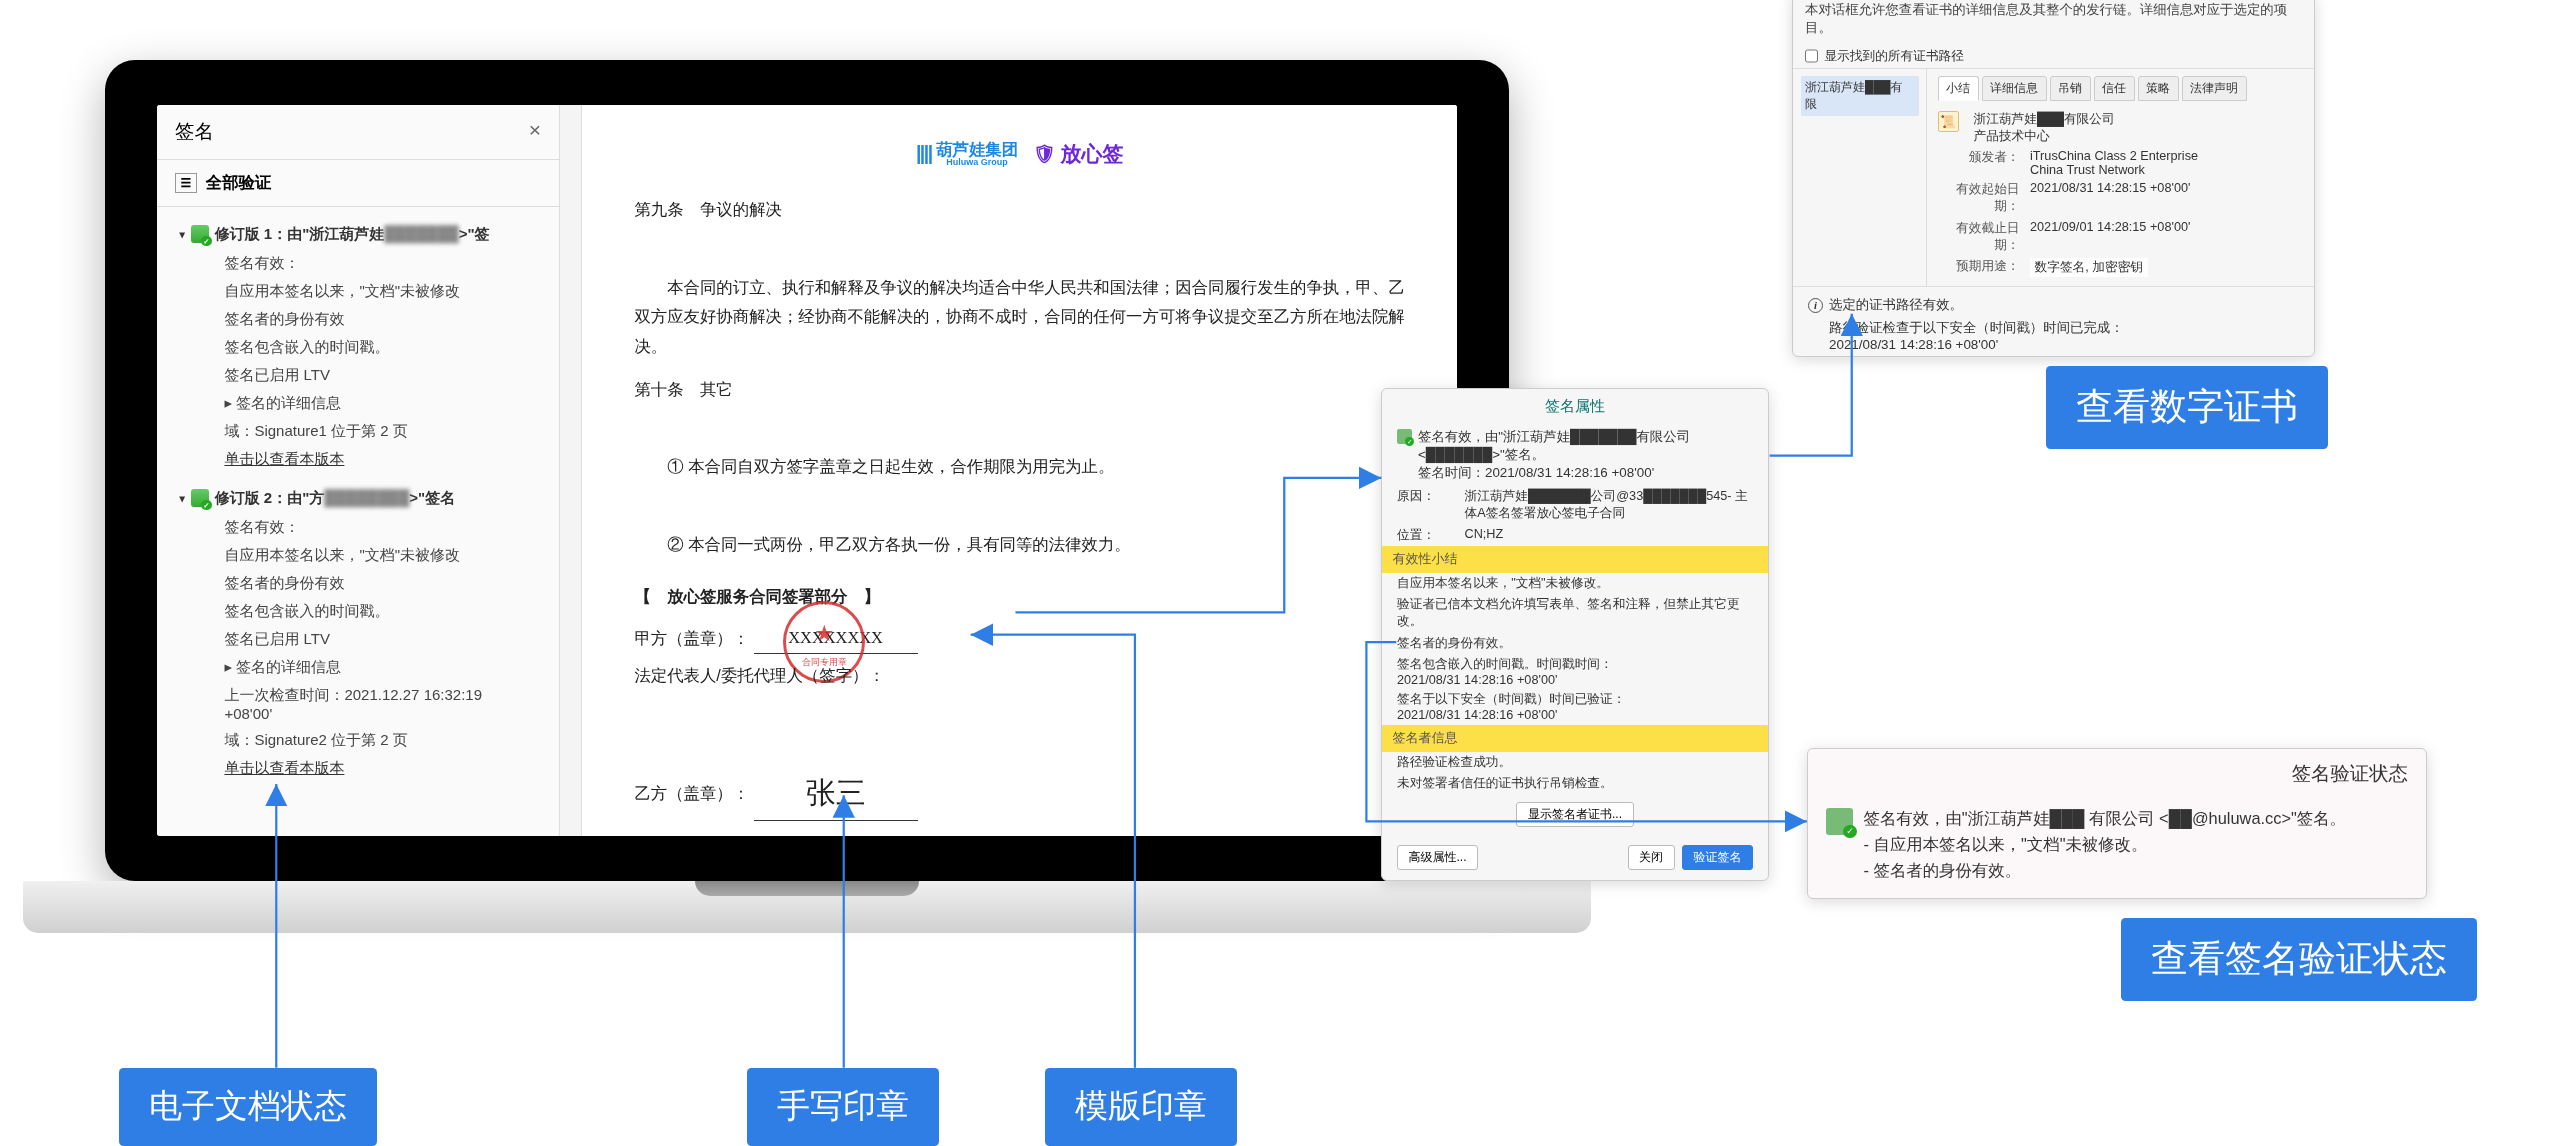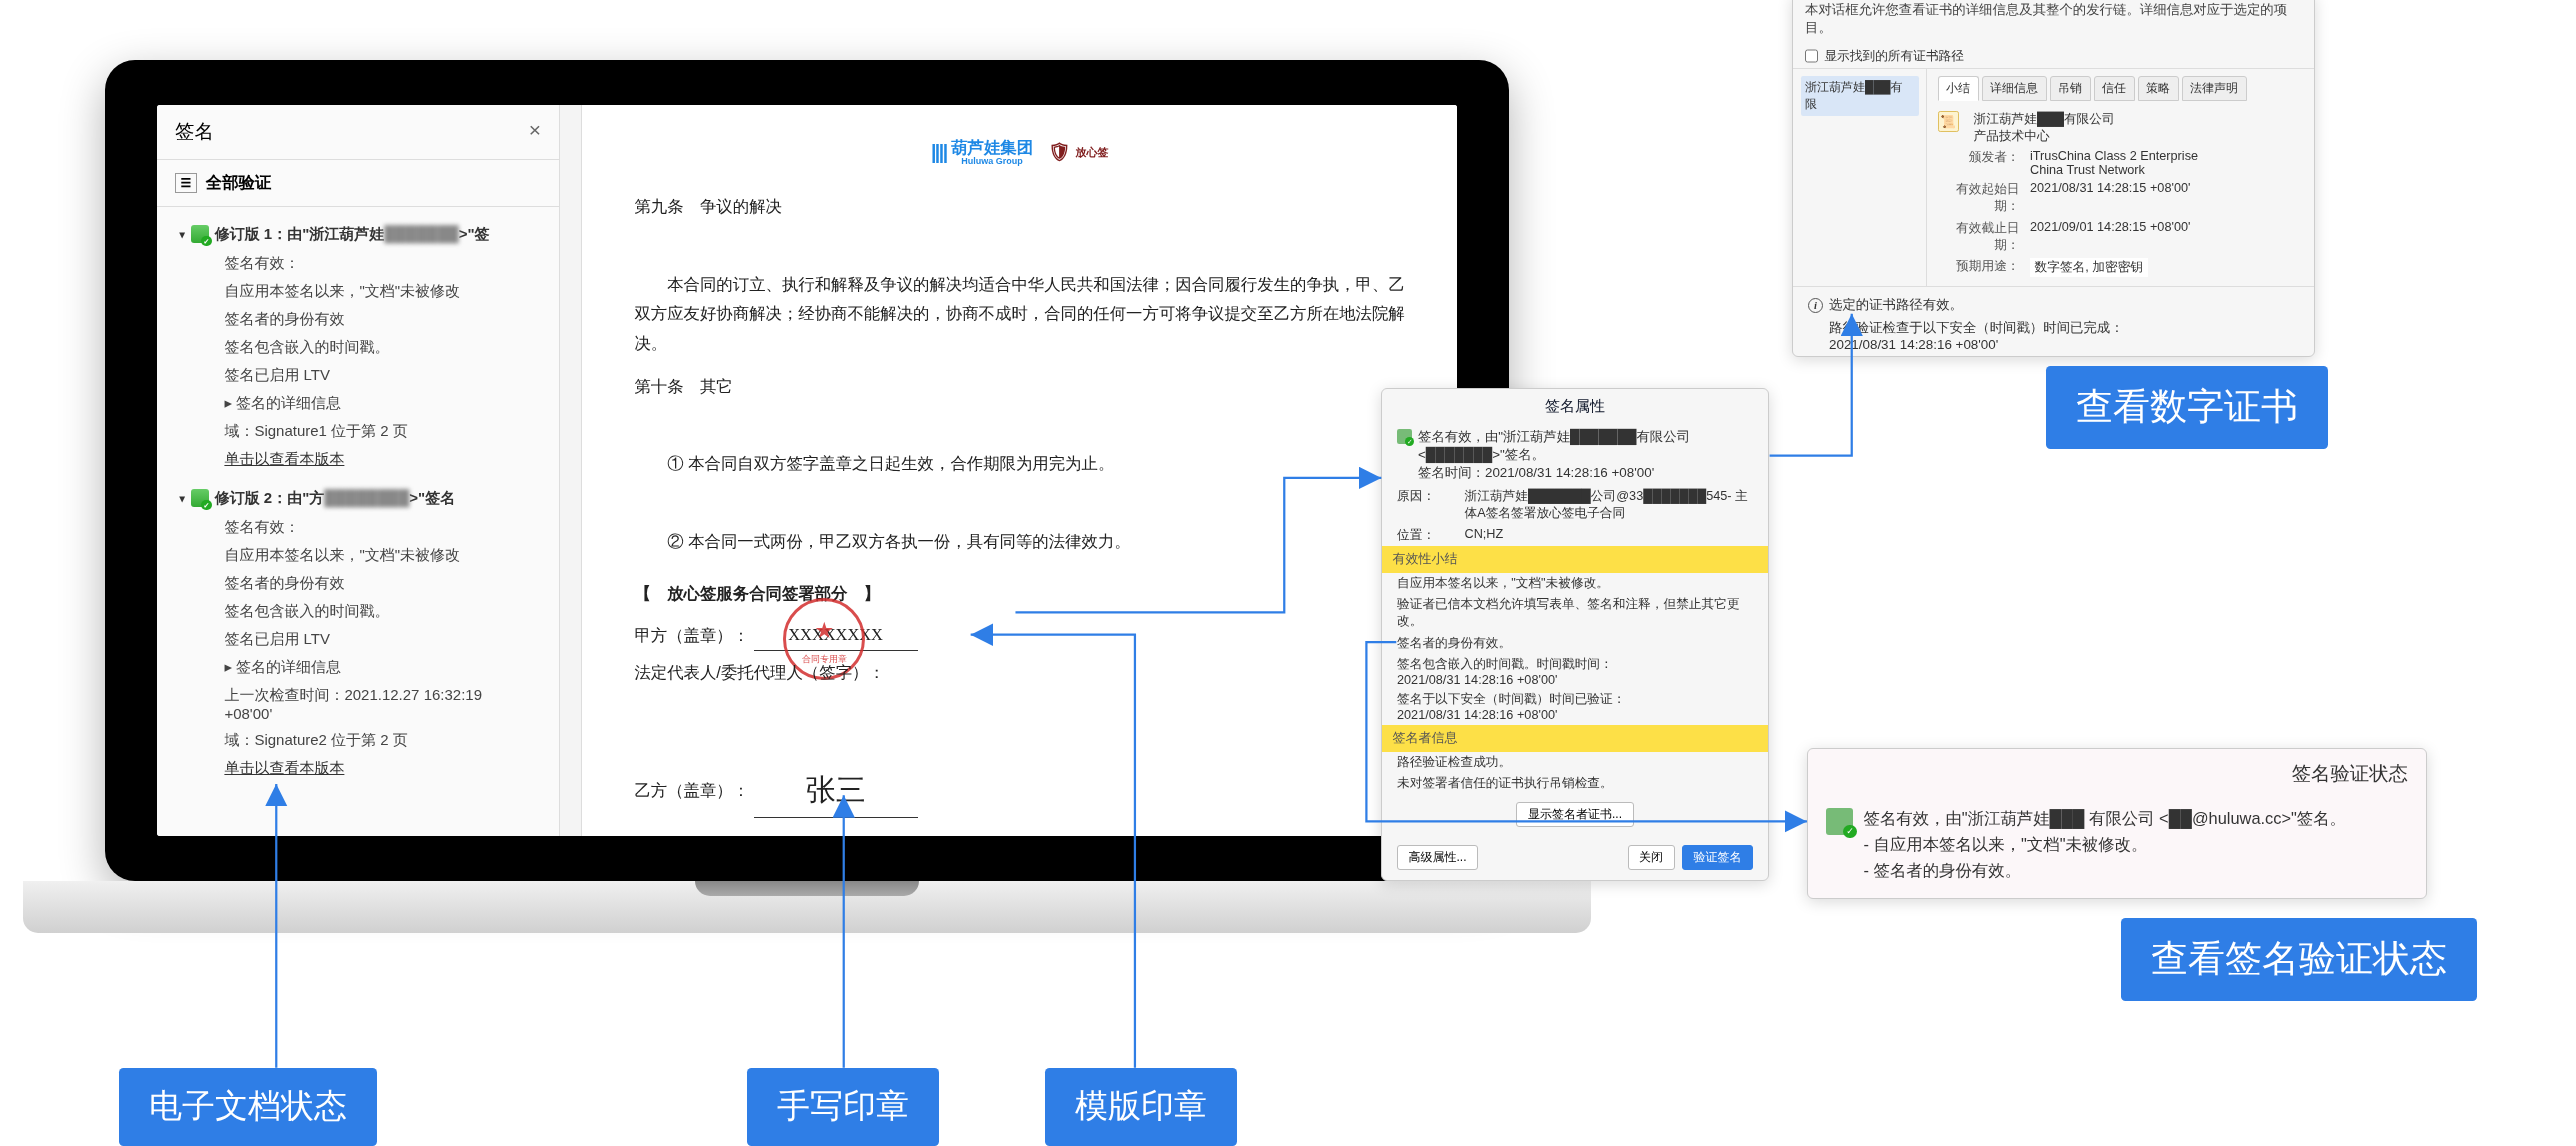--- a/index.html
+++ b/index.html
@@ -27,37 +27,37 @@
 .blurred { filter: blur(2.2px); color: #888; }
 
 
 .doc-area { flex: 1; background: #e9e9e9; display: flex; }
 .scroll-stub { width: 22.4px; background: #f4f4f4; border-right: 0.7px solid #ddd; }
 .doc-page { flex: 1; background: #fff; margin: 0; padding: 30px 52px; font-size: 16.4px; line-height: 1.8; color: #222; position: relative; }
 .doc-logos { text-align: center; margin-bottom: 22.4px; display: flex; justify-content: center; gap: 15px; align-items: center; }
 .logo-huluwa { color: #1e88e5; font-weight: bold; font-size: 16.4px; display: flex; align-items: center; gap: 4.5px; }
 .logo-huluwa .logo-bars { display: inline-block; }
 .logo-huluwa .logo-bars::before { content: "||||"; letter-spacing: -1.5px; color: #1e88e5; font-size: 19.4px; }
-.logo-fxq { color: #7f1d1d; font-weight: bold; font-size: 11px; display: flex; align-items: center; gap: 4.5px; }
+.logo-fxq { color: #6d28d9; font-weight: bold; font-size: 21px; display: flex; align-items: center; gap: 4.5px; }
 .logo-fxq::before { content: "🛡"; font-size: 18px; }
 .sec-title { font-weight: normal; margin-top: 13.4px; }
 .indent { text-indent: 2em; margin-top: 48px; }
 .sig-section { margin-top: 22.4px; font-weight: bold; }
 .sig-field { margin-top: 7.5px; display: flex; align-items: center; gap: 4.5px; position: relative; }
 .sig-line { border-bottom: 1.1px solid #333; min-width: 164px; display: inline-block; text-align: center; }
 .seal { position: absolute; left: 149px; top: -22.4px; width: 82px; height: 82px; border: 3px solid #d32f2f; border-radius: 50%; display: flex; flex-direction: column; align-items: center; justify-content: center; color: #d32f2f; font-size: 9px; opacity: 0.85; }
 .seal-star { color: #d32f2f; font-size: 22.4px; }
 .seal-txt { font-size: 9px; }
 .handwrite { font-family: "STKaiti", "KaiTi", cursive; font-size: 30px; border-bottom: 1.1px solid #333; min-width: 164px; display: inline-block; text-align: center; }
 
 
 .popup { position: absolute; background: #f6f6f6; border: 0.7px solid #ccc; border-radius: 6px; font-size: 13.4px; color: #333; box-shadow: 0 3px 15px rgba(0,0,0,0.15); }
 
 .sig-props { left: 1381px; top: 388px; width: 388px; }
-.sig-props h3 { text-align: center; font-size: 15px; padding: 7.5px; font-weight: normal; color: #0f172a; }
+.sig-props h3 { text-align: center; font-size: 15px; padding: 7.5px; font-weight: normal; color: #0f766e; }
 .sig-props .row { display: flex; gap: 7.5px; padding: 2.2px 15px; font-size: 12.7px; }
 .sig-props .lbl { color: #333; min-width: 60px; }
 .sig-props .sec-h { padding: 4.5px 10.5px; color: #555; background: #fde047; font-size: 13px; font-family: Liberation Mono, monospace; }
 .sig-props .btns { display: flex; justify-content: space-between; padding: 10.5px 15px; gap: 7.5px; }
 .sig-props .btn { padding: 3px 10.5px; border: 0.7px solid #bbb; background: #fff; border-radius: 3px; font-size: 12px; }
 .sig-props .btn.primary { background: #2f7ee6; color: #fff; border-color: #2f7ee6; }
 .sig-props .center-btn { text-align: center; padding: 7.5px; }
 .sig-icon-row { display: flex; gap: 6px; padding: 4.5px 15px; align-items: flex-start; }
 .sig-icon-row .mini-icon { width: 15px; height: 15px; background: #7b7; border-radius: 2.2px; flex-shrink: 0; margin-top: 1.5px; position: relative; }
 .sig-icon-row .mini-icon::after { content: "✓"; position: absolute; right: -2.2px; bottom: -2.2px; background: #2a2; color:#fff; border-radius: 50%; width: 9px; height: 9px; font-size: 6.7px; display:flex; align-items:center; justify-content:center; }

